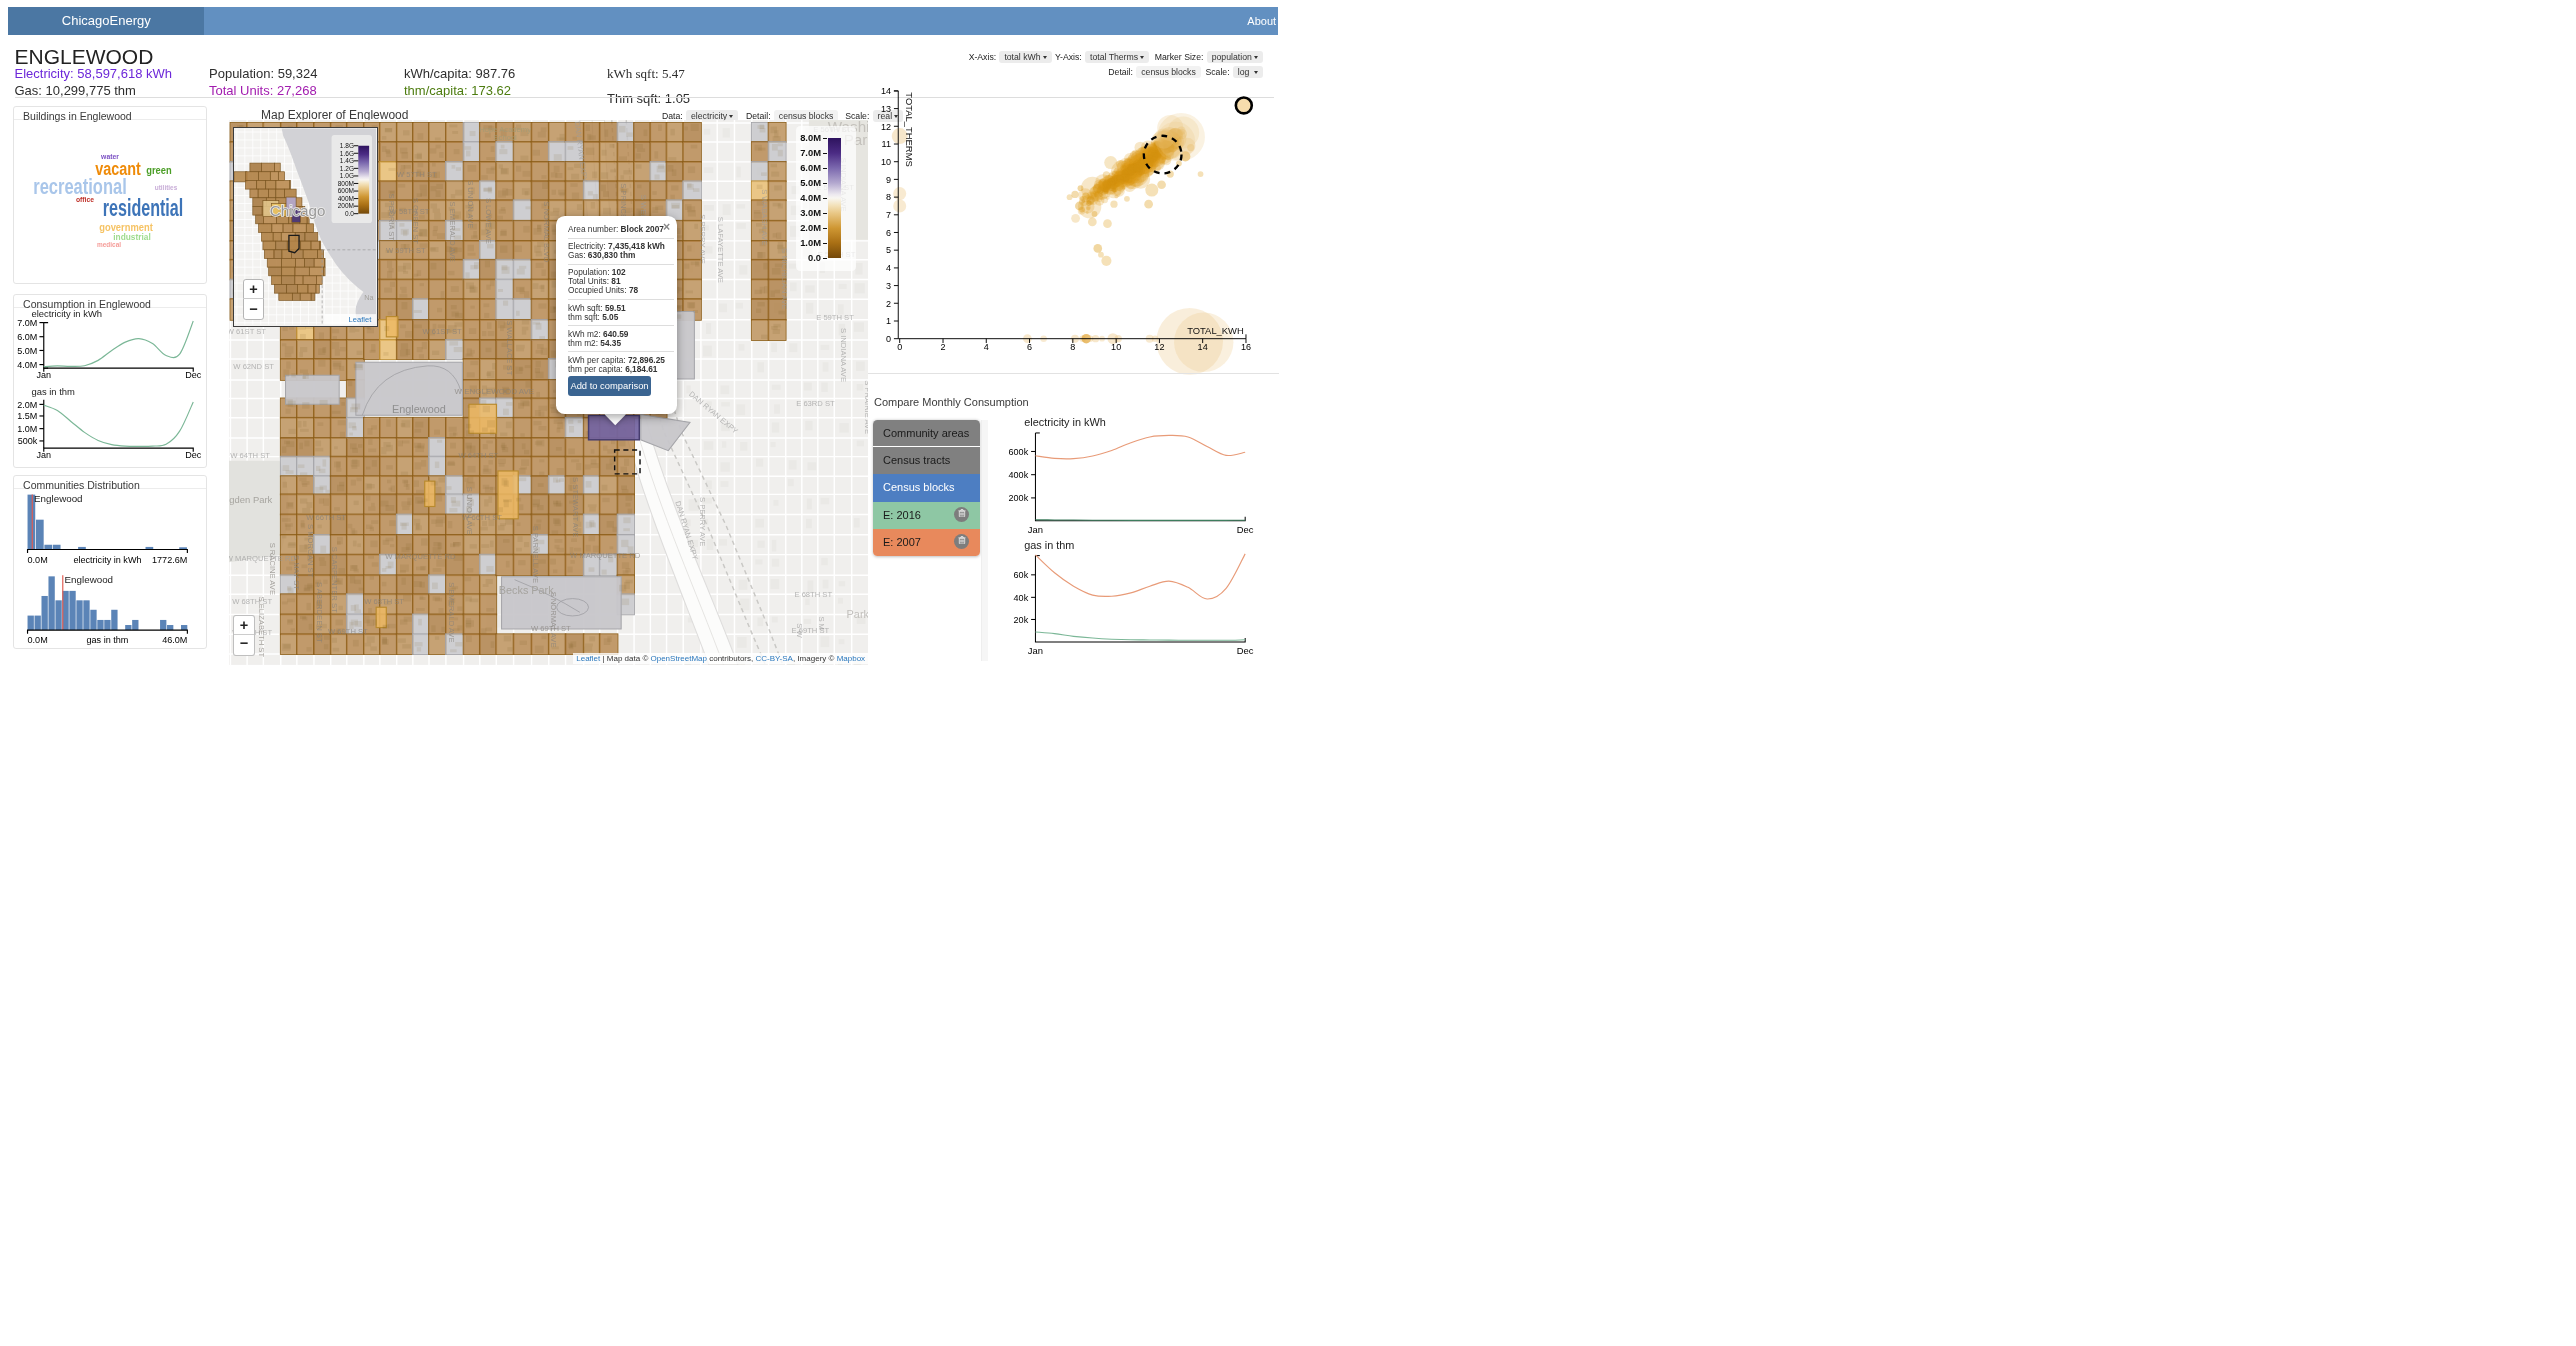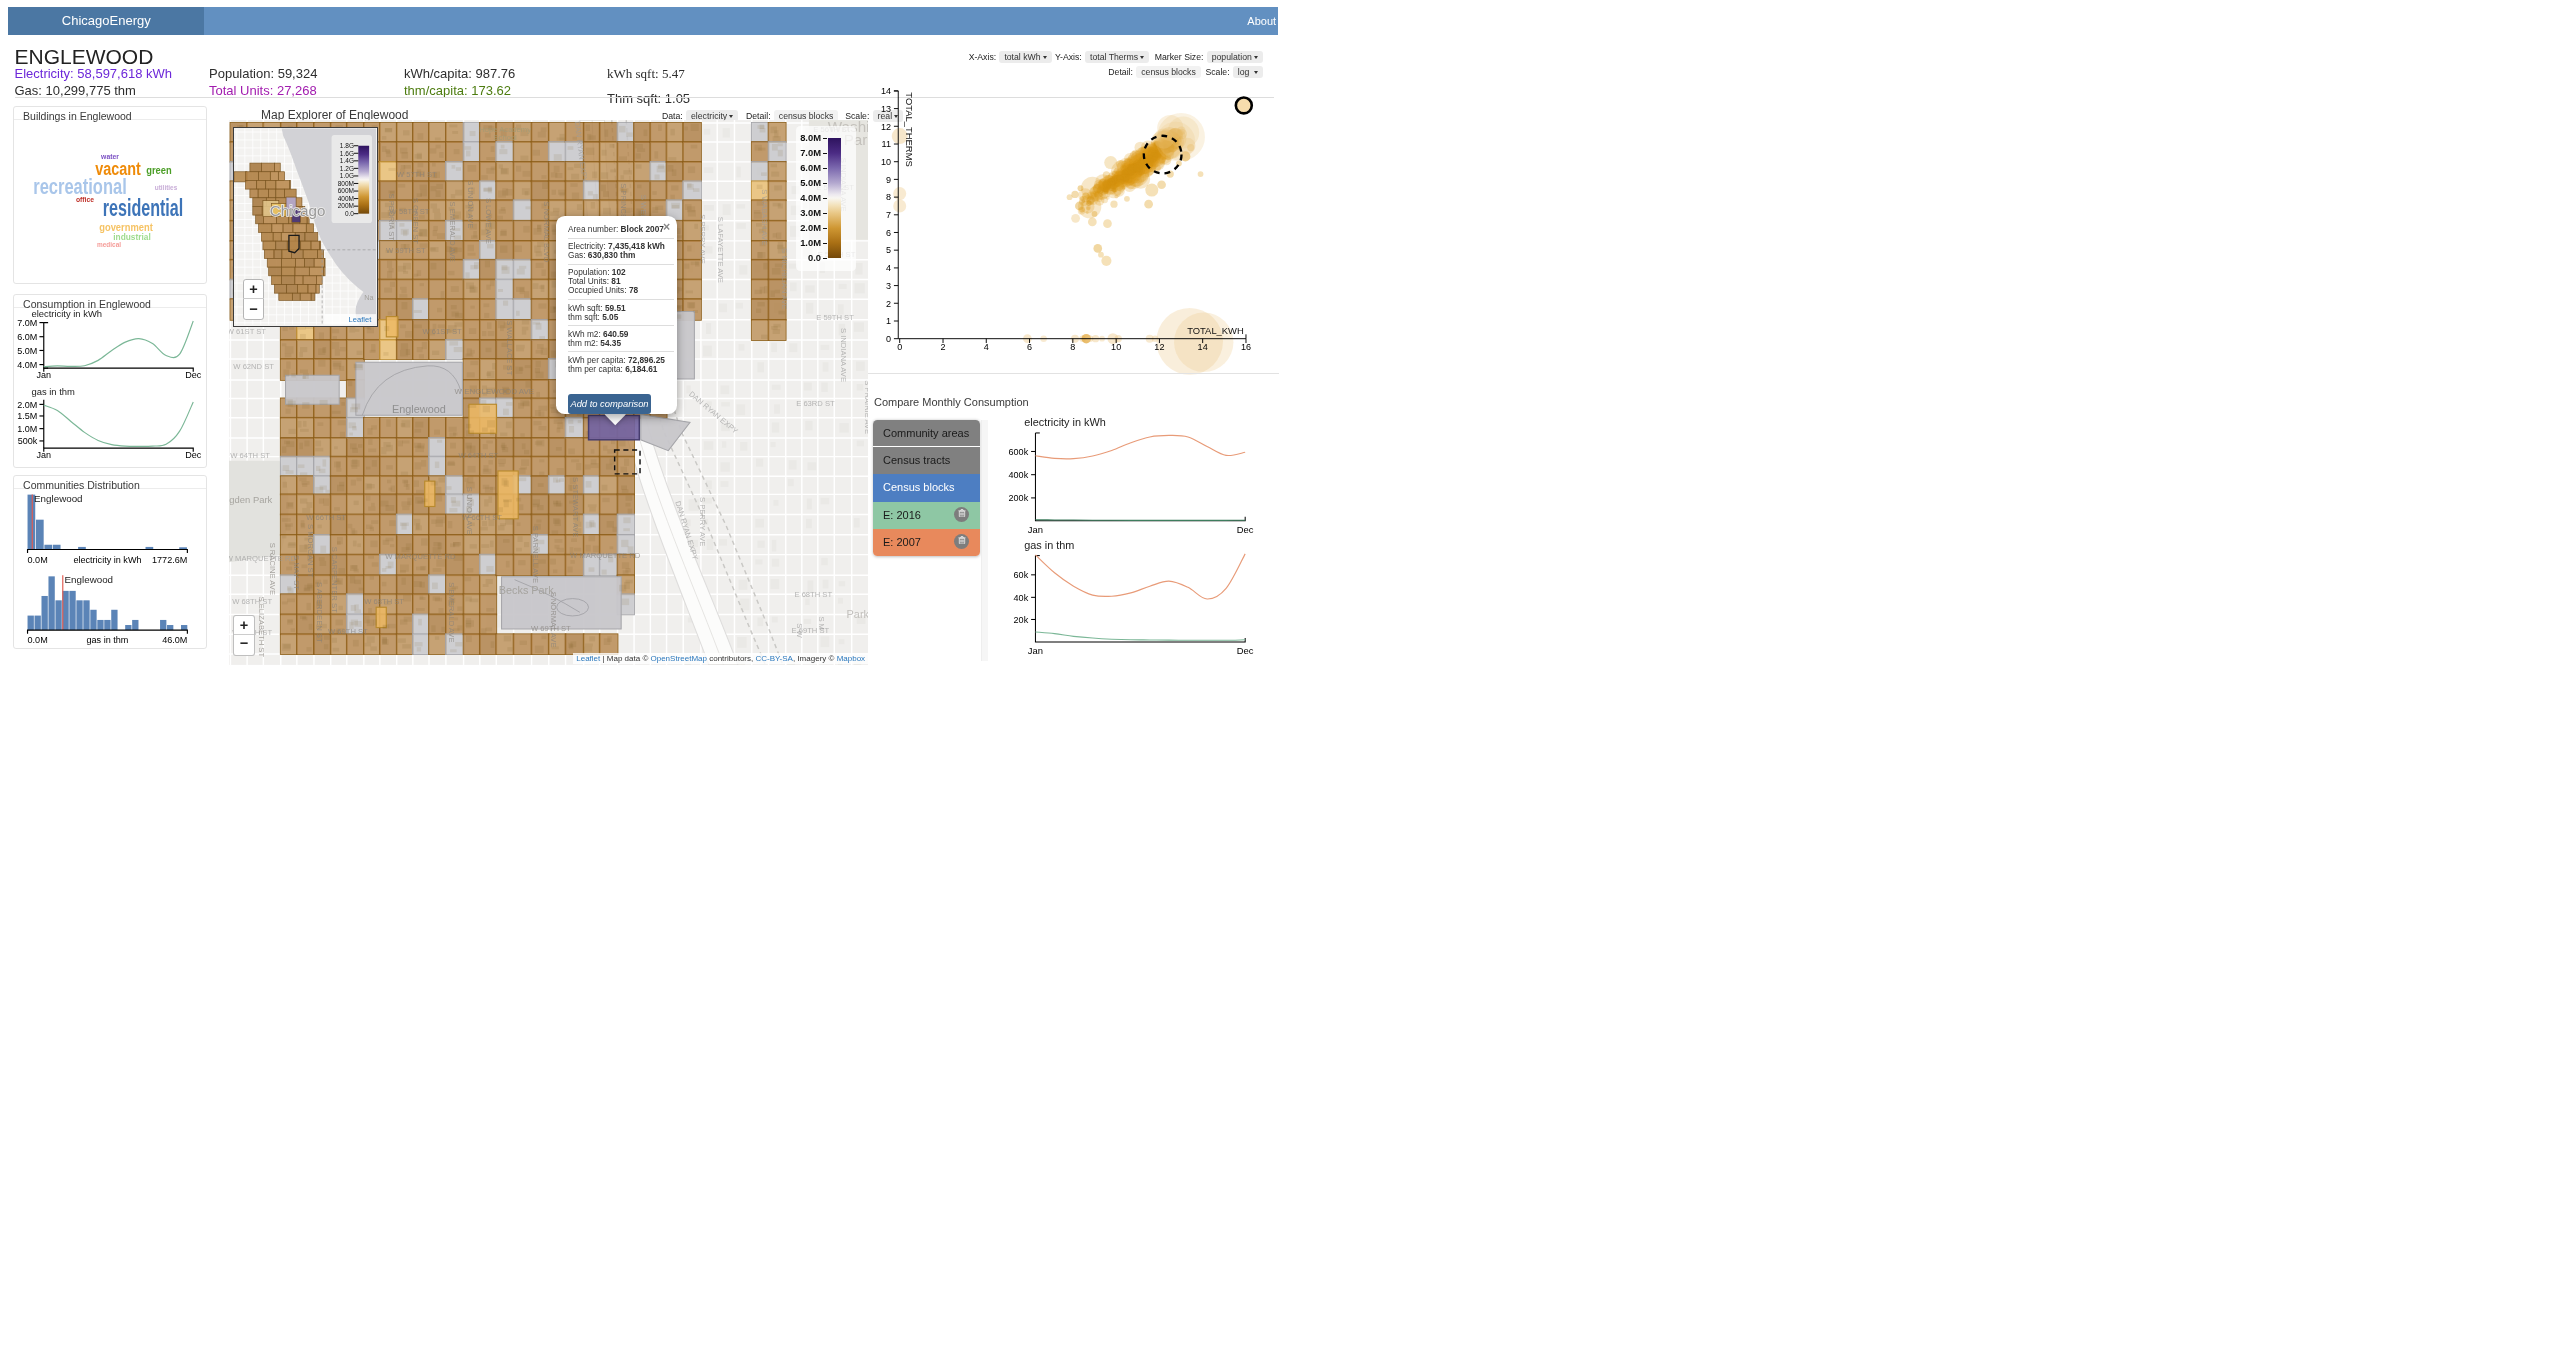--- a/index.html
+++ b/index.html
@@ -2543,21 +2543,21 @@
   <hr style="border:none;border-top:0.7px solid #ddd;margin:3.6px 0;">
   <div>Electricity: <b>7,435,418 kWh</b><br>Gas: <b>630,830 thm</b></div>
   <hr style="border:none;border-top:0.7px solid #ddd;margin:3.6px 0;">
   <div>Population: <b>102</b><br>Total Units: <b>81</b><br>Occupied Units: <b>78</b></div>
   <hr style="border:none;border-top:0.7px solid #ddd;margin:3.6px 0;">
   <div>kWh sqft: <b>59.51</b><br>thm sqft: <b>5.05</b></div>
   <hr style="border:none;border-top:0.7px solid #ddd;margin:3.6px 0;">
   <div>kWh m2: <b>640.59</b><br>thm m2: <b>54.35</b></div>
   <hr style="border:none;border-top:0.7px solid #ddd;margin:3.6px 0;">
   <div>kWh per capita: <b>72,896.25</b><br>thm per capita: <b>6,184.61</b></div>
-  <div style="margin-top:20px;width:83px;height:20px;background:#3a6491;border-radius:2.9px;color:#fff;font-size:9.4px;text-align:center;line-height:20px;font-style:italic;">Add to comparison</div>
+  <div style="margin-top:2px;width:83px;height:20px;background:#3a6491;border-radius:2.9px;color:#fff;font-size:9.4px;text-align:center;line-height:20px;">Add to comparison</div>
 </div>
 <div class="abs" style="left:663px;top:220px;font-size:12.3px;color:#888;font-weight:bold;">×</div>
 
 <div class="abs" style="right:25px;top:49px;white-space:nowrap;text-align:right;">
   <span class="clabel">X-Axis:</span> <span class="chip">total kWh<span class="caret"></span></span>
   <span class="clabel" style="margin-left:0">Y-Axis:</span> <span class="chip">total Therms<span class="caret"></span></span>
   <span class="clabel" style="margin-left:2.2px">Marker Size:</span> <span class="chip">population<span class="caret"></span></span>
 </div>
 <div class="abs" style="right:25px;top:64px;white-space:nowrap;text-align:right;">
   <span class="clabel">Detail:</span> <span class="chip" style="background:#f2f2f2;">census blocks</span>

